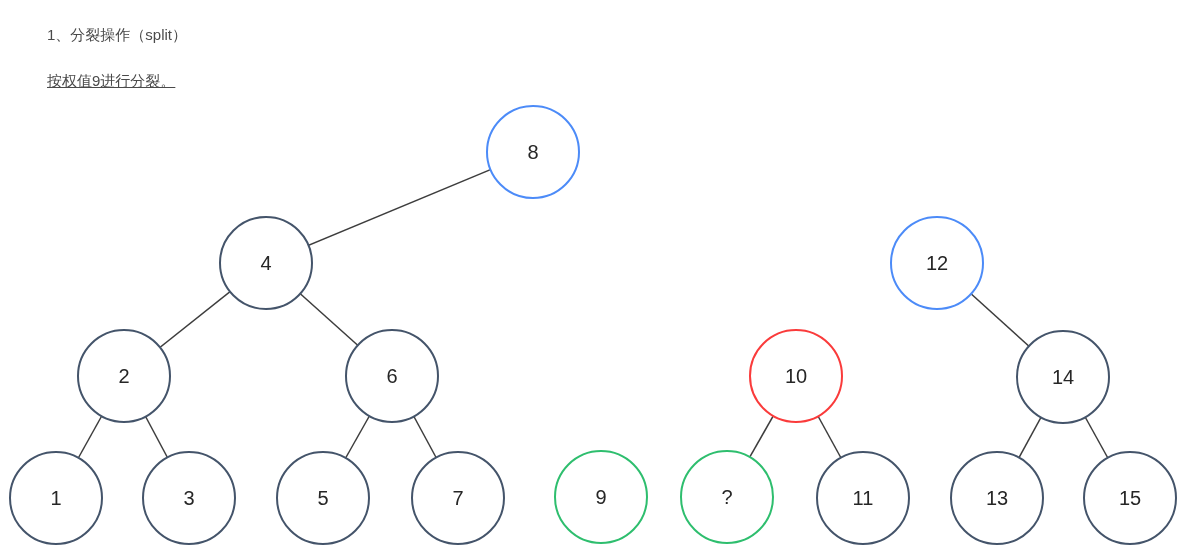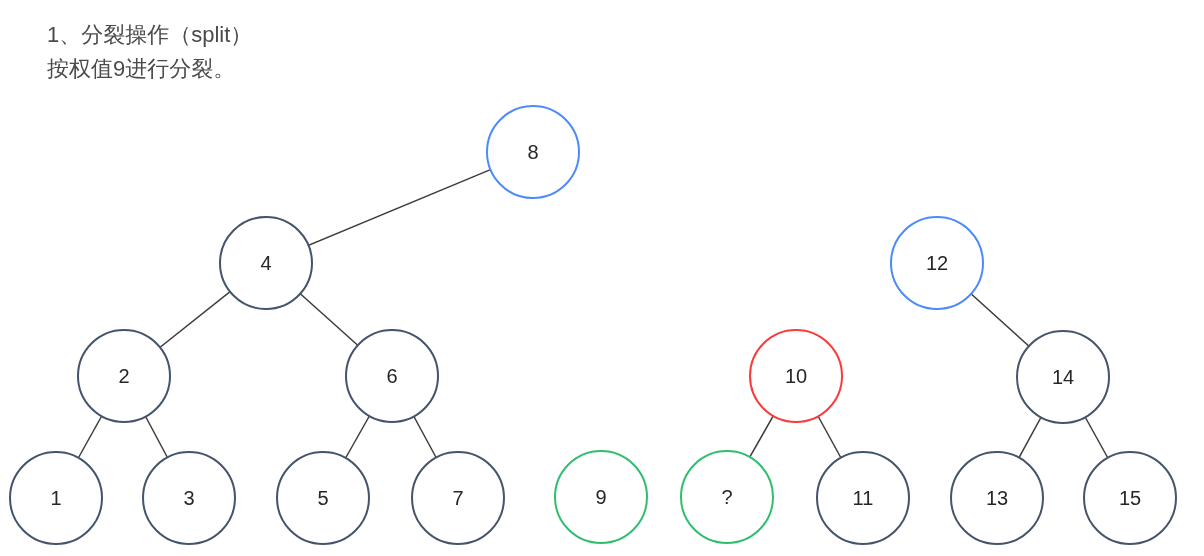--- a/index.html
+++ b/index.html
@@ -11,27 +11,27 @@
   .page {
     position: relative;
     width: 1204px;
     height: 556px;
     background: #ffffff;
     overflow: hidden;
   }
   .heading {
     position: absolute;
     left: 47px;
-    font-size: 22px;
+    font-size: 15px;
     line-height: 26px;
     color: #4a4a4a;
     white-space: nowrap;
   }
   .heading.line1 { top: 22px; }
-  .heading.line2 { top: 56px; }
+  .heading.line2 { top: 68px; text-decoration: underline; }
   #tree-canvas {
     position: absolute;
     left: 0;
     top: 0;
     display: block;
   }
   .node-label {
     font-family: "Liberation Sans", sans-serif;
     font-size: 20px;
   }

